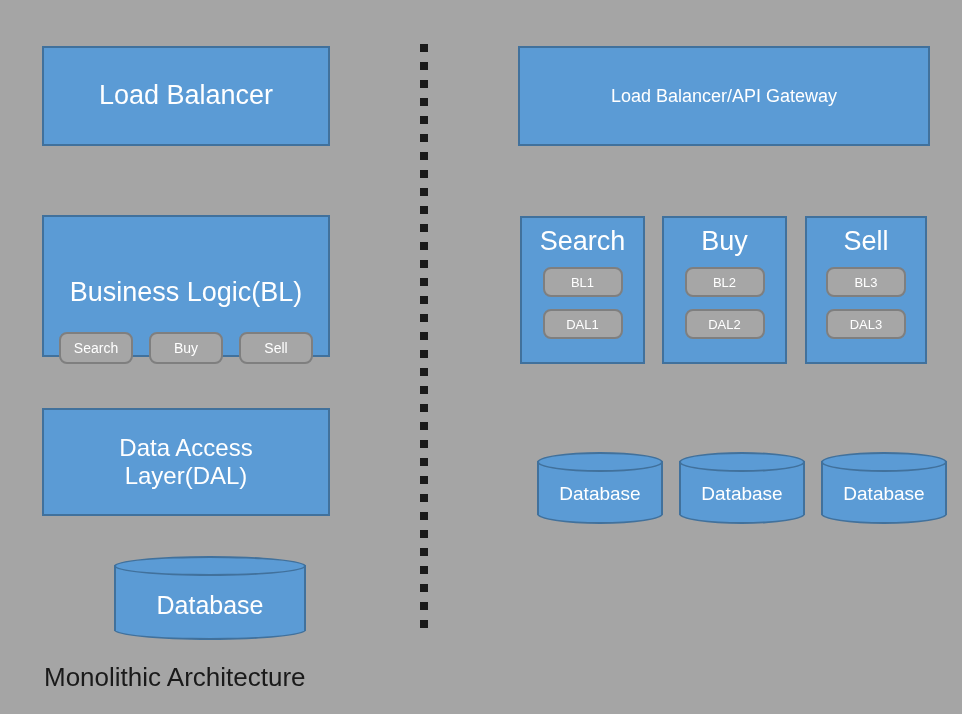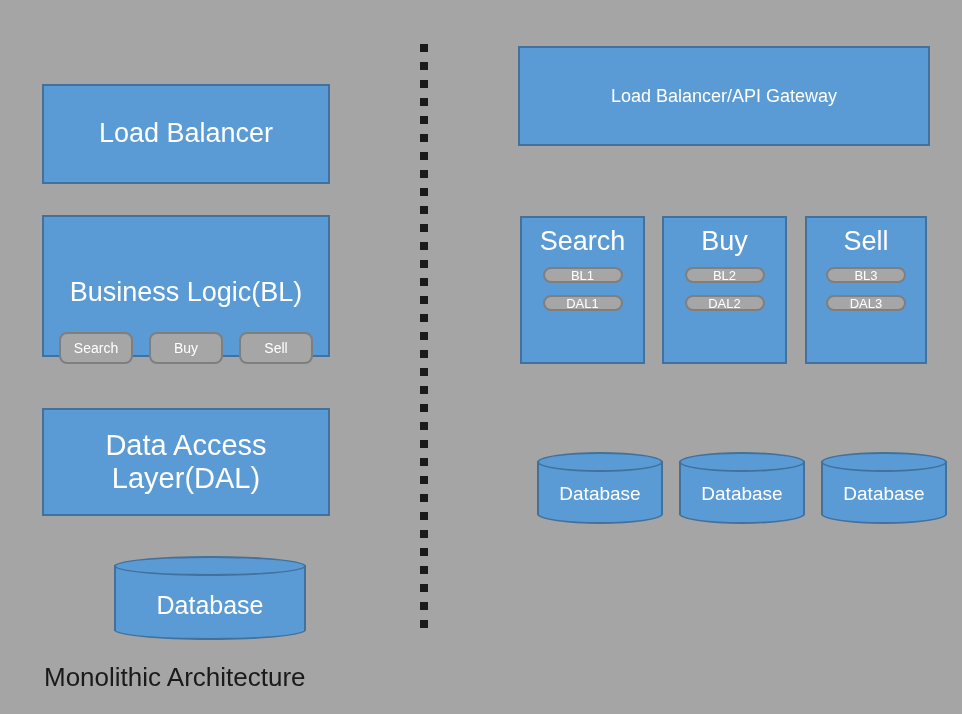--- a/index.html
+++ b/index.html
@@ -32,21 +32,20 @@
     text-align: center;
     line-height: 1.15;
     font-weight: 400;
   }
 
   
   #lb-mono {
     left: 42px;  top: 46px;
     width: 288px; height: 100px;
     font-size: 27px;
-    margin-top: 38px;
   }
   #bl-mono {
     left: 42px;  top: 215px;
     width: 288px; height: 142px;
     display: block;
   }
   #bl-mono .node-title {
     font-size: 27px;
     line-height: 1;
     padding-top: 18px;
@@ -55,21 +54,21 @@
   }
   #bl-mono .sub-row {
     display: flex;
     justify-content: center;
     gap: 16px;
     margin-top: 26px;
   }
   #dal-mono {
     left: 42px;  top: 408px;
     width: 288px; height: 108px;
-    font-size: 29px;
+    font-size: 24px;
   }
 
   
   .gray-chip {
     box-sizing: border-box;
     background: #a6a6a6;
     border: 2px solid #7f7f7f;
     border-radius: 8px;
     color: #ffffff;
     display: flex;
@@ -112,21 +111,21 @@
     align-items: center;
   }
   .service-box .node-title {
     font-size: 27px;
     line-height: 1;
     margin-top: 10px;
     margin-bottom: 0;
   }
   .service-box .gray-chip {
     width: 80px;
-    height: 16px;
+    height: 30px;
     margin-top: 12px;
     font-size: 13px;
   }
   #svc-search { left: 520px; top: 216px; width: 125px; height: 148px; }
   #svc-buy    { left: 662px; top: 216px; width: 125px; height: 148px; }
   #svc-sell   { left: 805px; top: 216px; width: 122px; height: 148px; }
 
   
   .cylinder {
     position: absolute;

